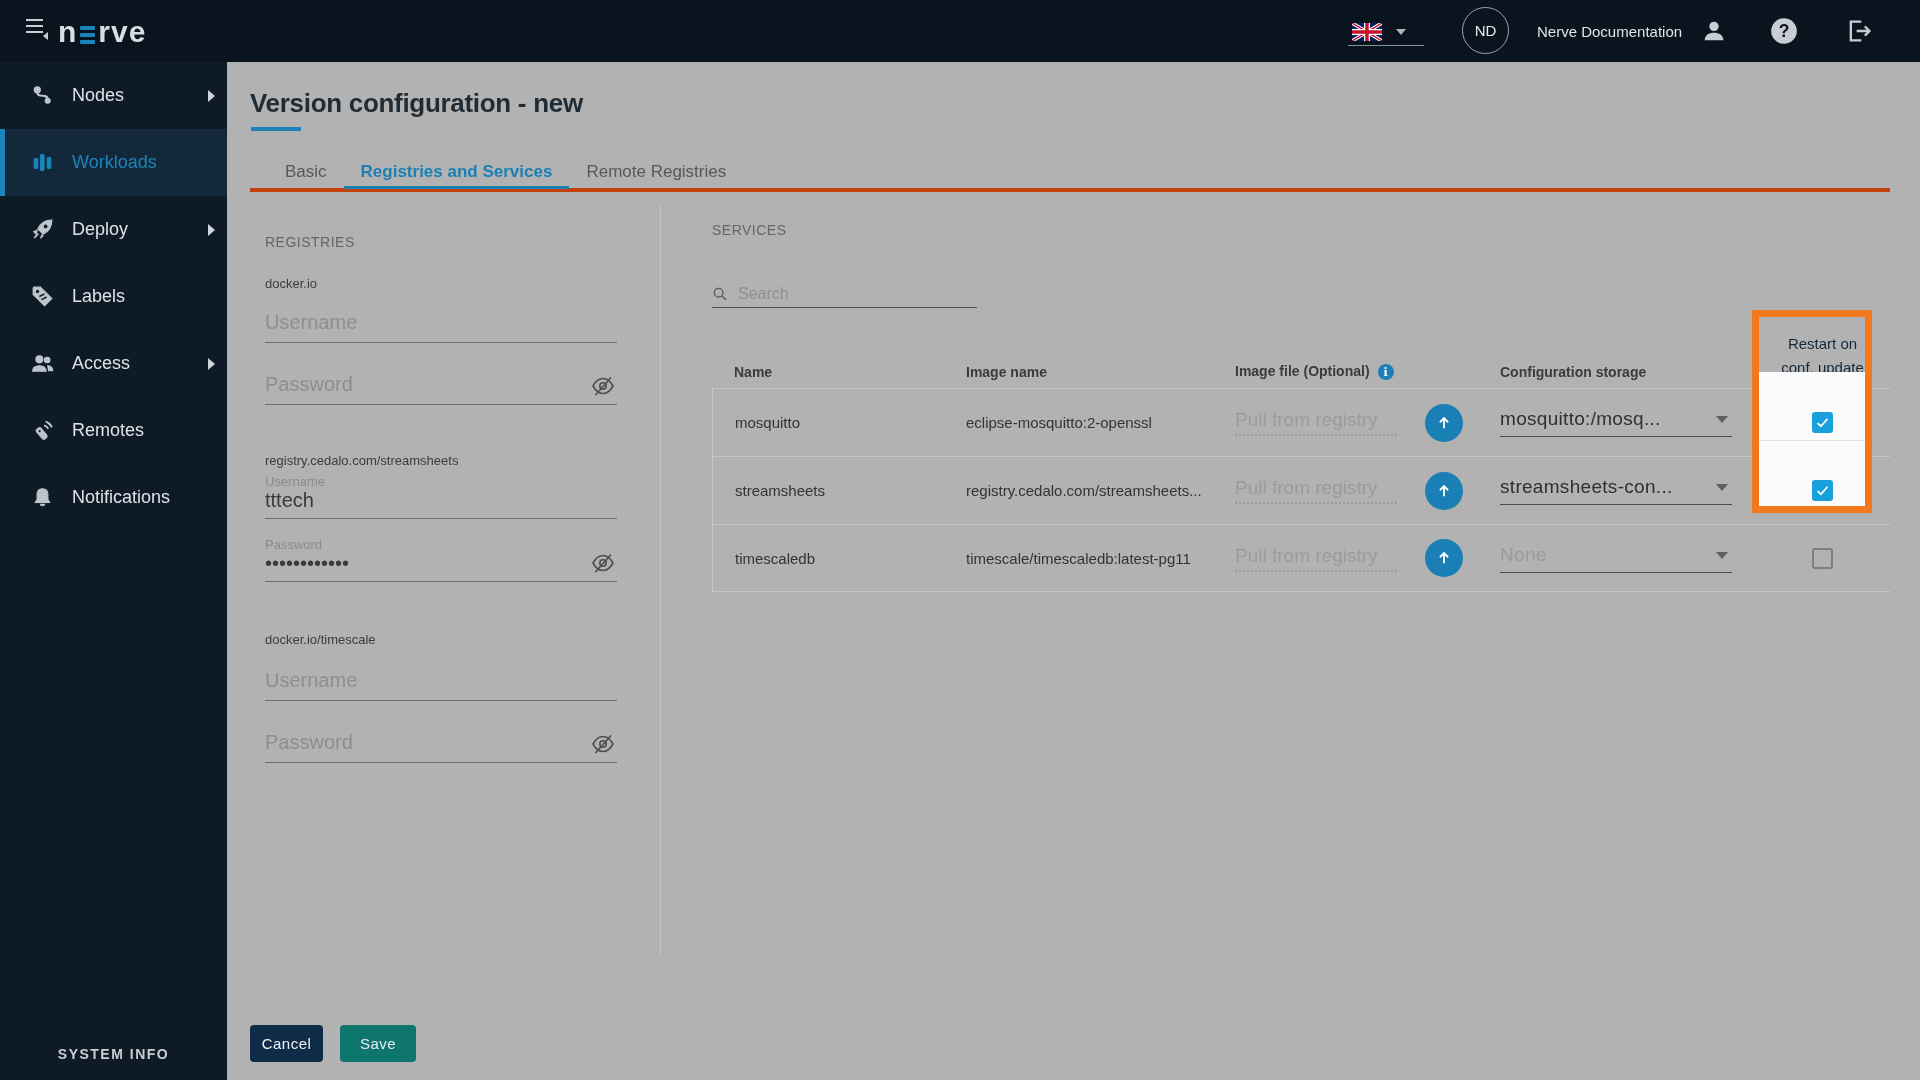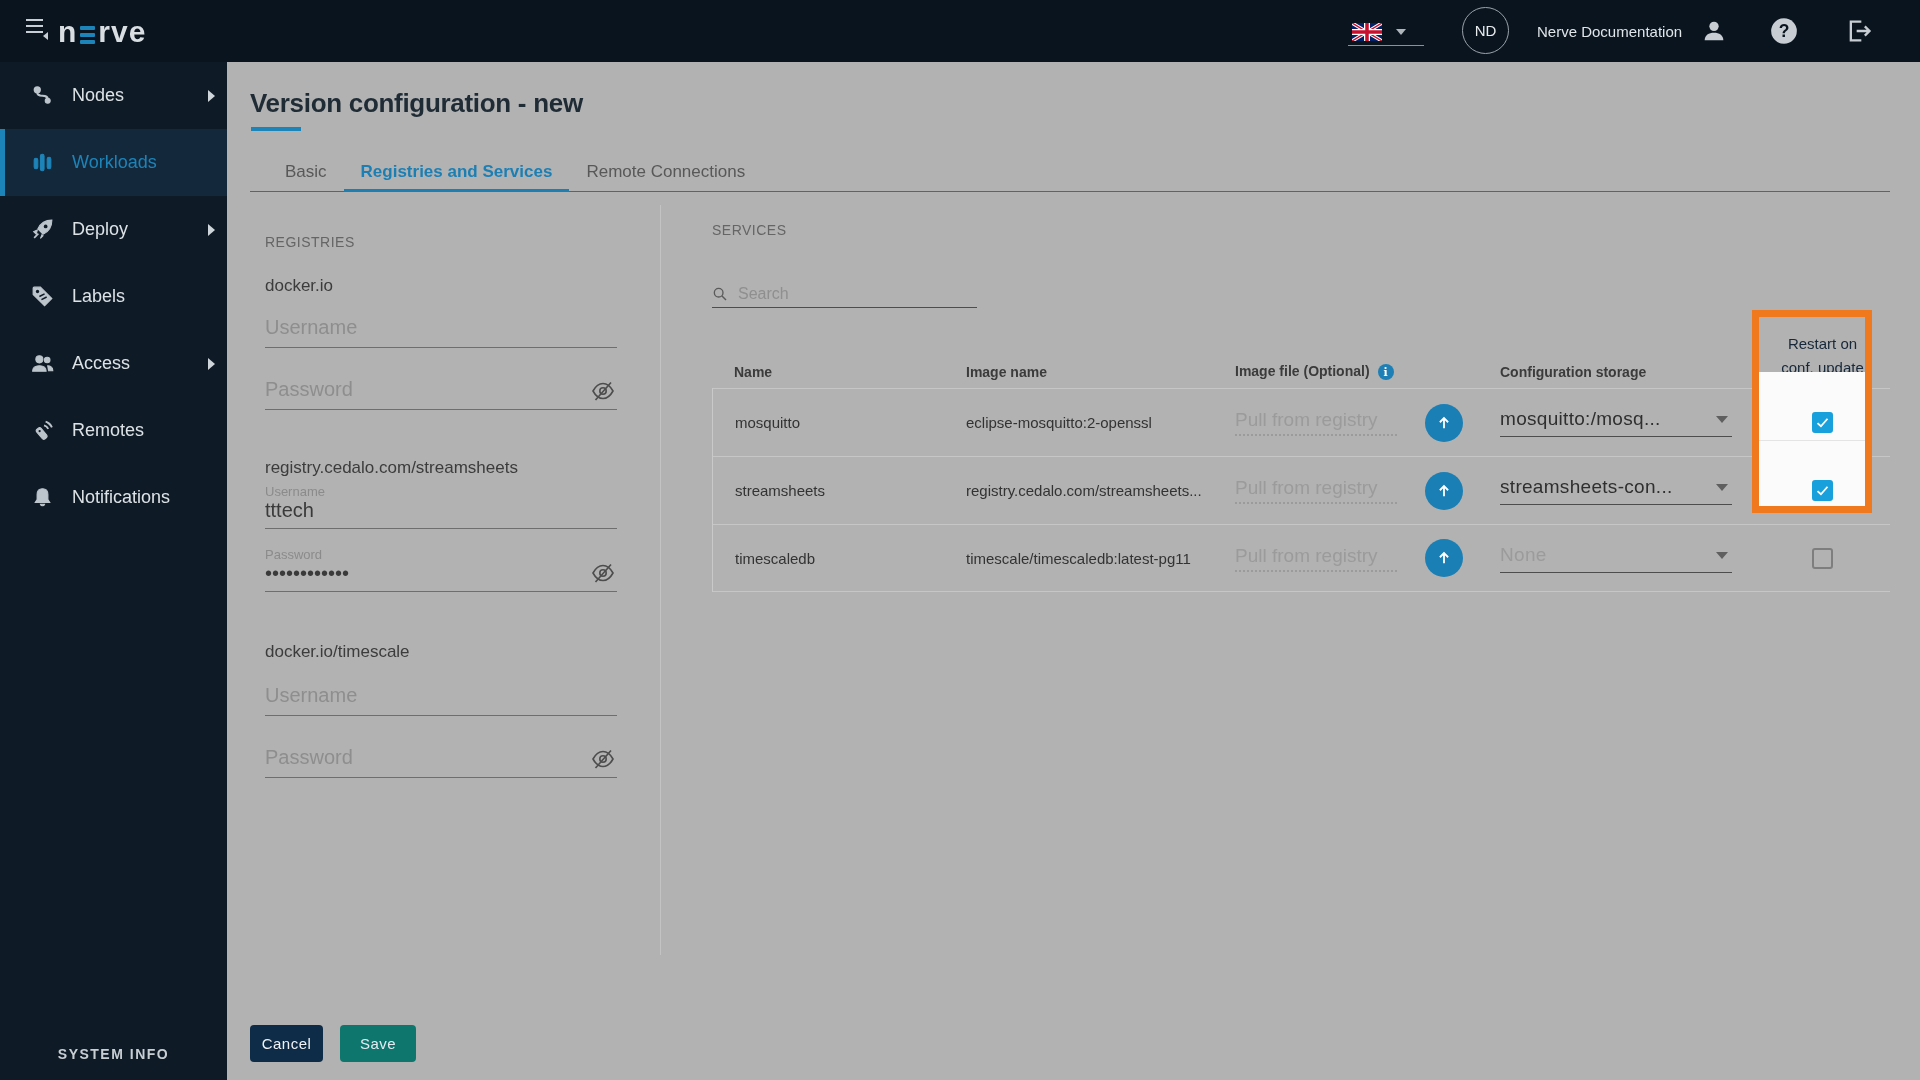--- a/index.html
+++ b/index.html
@@ -35,32 +35,32 @@
   .side-item.active .glyph { fill:#1d84ba; stroke:#1d84ba; }
   .side-item .chev { position:absolute; right:12px; width:0; height:0;
                      border-top:6px solid transparent; border-bottom:6px solid transparent; border-left:7px solid #cfd6db; }
   .side-footer { position:absolute; left:0; bottom:18px; width:227px; text-align:center; color:#c9ced3;
                  font-size:14px; font-weight:bold; letter-spacing:1.5px; }
 
   
   .page-title { position:absolute; left:250px; top:88px; font-size:26px; font-weight:bold; color:#1f2b35; letter-spacing:-0.3px; }
   .title-accent { position:absolute; left:251px; top:127px; width:50px; height:4px; background:#1d84ba; }
 
-  .tabs { position:absolute; left:250px; top:156px; width:1640px; height:36px; border-bottom:1px solid #c2410c;
+  .tabs { position:absolute; left:250px; top:156px; width:1640px; height:36px; border-bottom:4px solid #c2410c;
           display:flex; padding-left:18px; }
   .tab { position:relative; padding:6px 17px 0 17px; font-size:17px; color:#585858; cursor:pointer; white-space:nowrap; }
   .tab.active { color:#1c7fb4; font-weight:bold; }
   .tab.active::after { content:""; position:absolute; left:0; right:0; bottom:-1px; height:3px; background:#1c7fb4; }
 
   .col-divider { position:absolute; left:660px; top:205px; width:1px; height:750px; background:#c3c3c3; }
 
   
   .registries { position:absolute; left:265px; top:234px; width:352px; }
   .sec-heading { font-size:14px; color:#656565; letter-spacing:0.5px; }
-  .reg-name { font-size:17px; color:#3c3c3c; }
+  .reg-name { font-size:13px; color:#3c3c3c; }
   .in-lg { position:relative; border-bottom:1px solid #6e6e6e; padding-bottom:8px; cursor:text; }
   .in-lg .ph { font-size:20px; color:#8e8e8e; }
   .in-sm-label { font-size:13px; color:#8b8b8b; }
   .in-sm { position:relative; border-bottom:1px solid #6e6e6e; padding-bottom:6px; cursor:text; }
   .in-sm .val { font-size:20px; color:#3a3a3a; }
   .eye { position:absolute; right:2px; bottom:6px; width:24px; height:24px; cursor:pointer; }
   .eye svg { width:24px; height:24px; stroke:#4d4d4d; fill:none; stroke-width:1.6; }
   .mt26{margin-top:26px}.mt20{margin-top:20px}.mt30{margin-top:30px}.mt48{margin-top:48px}
   .mt6{margin-top:6px}.mt18{margin-top:18px}.mt50{margin-top:50px}.mt22{margin-top:22px}
 
@@ -236,21 +236,21 @@
 
   <div class="side-footer">SYSTEM INFO</div>
 </nav>
 
 <h1 class="page-title">Version configuration - new</h1>
 <div class="title-accent"></div>
 
 <div class="tabs">
   <div class="tab">Basic</div>
   <div class="tab active">Registries and Services</div>
-  <div class="tab">Remote Connections</div>
+  <div class="tab">Remote Registries</div>
 </div>
 
 <div class="col-divider"></div>
 
 <section class="registries">
   <div class="sec-heading">REGISTRIES</div>
 
   <div class="reg-name mt26">docker.io</div>
   <div class="in-lg mt20">
     <span class="ph">Username</span>

